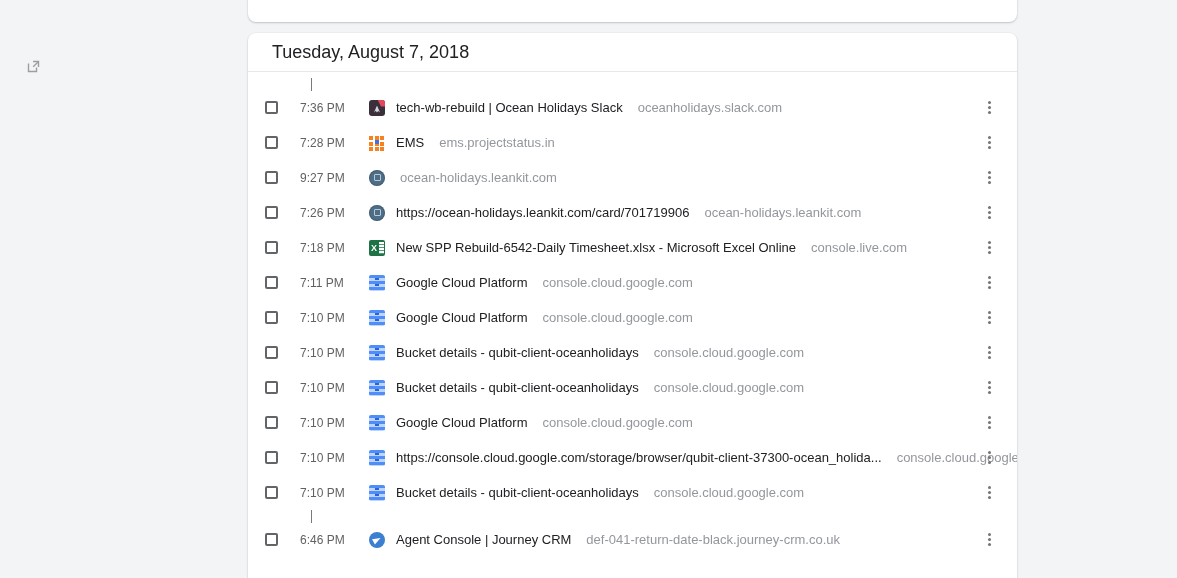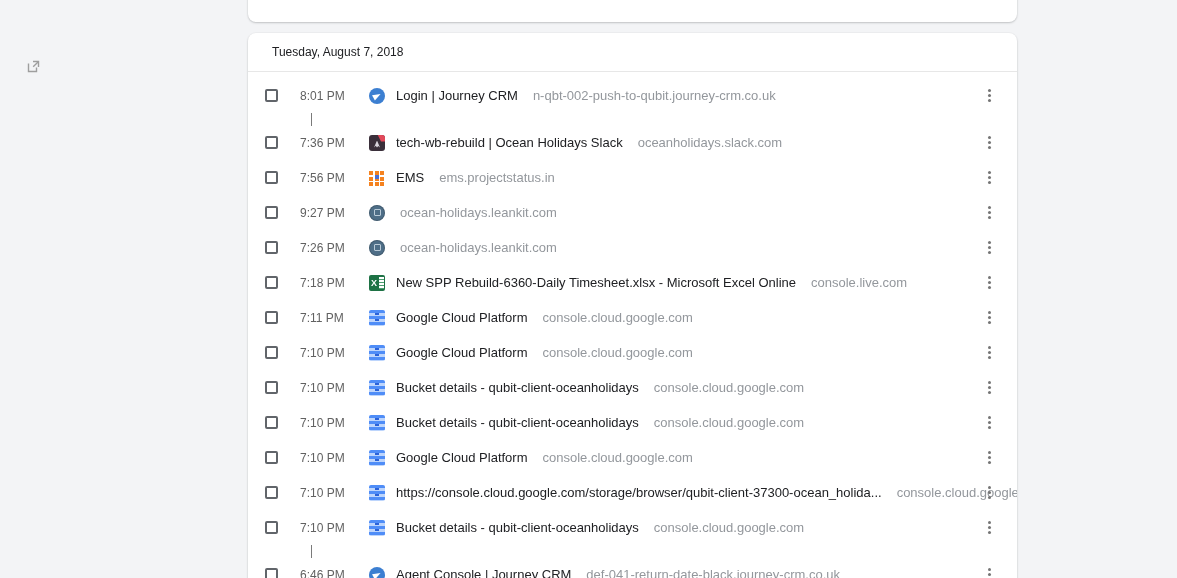--- a/index.html
+++ b/index.html
@@ -20,21 +20,21 @@
     overflow:hidden;
   }
   #card-prev { top:-40px; height:62px; }
   #card-main { top:33px; height:560px; }
   .card-header {
     height:39px;
     display:flex;
     align-items:center;
     padding-left:24px;
     border-bottom:1px solid #e7e7e7;
-    font-size:12px;
+    font-size:18px;
     color:#202124;
   }
   .rows { padding-top:6px; position:relative; }
   .hrow {
     height:35px;
     display:flex;
     align-items:center;
     position:relative;
   }
   .cbx {
@@ -161,76 +161,67 @@
 
 <div class="card" id="card-prev">
   <div id="prev-row-slot"></div>
 </div>
 
 <div class="card" id="card-main">
   <div class="card-header">
     <span>Tuesday, August 7, 2018</span>
   </div>
   <div class="rows" id="history-list">
-      <div class="hrow">
-        <div class="cbx"></div>
-        <span class="time">8:01 PM</span>
-        <div class="fav fav-journey"></div>
-        <span class="title">Login | Journey CRM</span>
-        <span class="domain">n-qbt-002-push-to-qubit.journey-crm.co.uk</span>
-        <div class="kebab">
-          <i></i>
-        </div>
-      </div>
       <div class="gap">
         <div class="caret"></div>
       </div>
       <div class="hrow">
         <div class="cbx"></div>
         <span class="time">7:36 PM</span>
         <div class="fav fav-slack"></div>
         <span class="title">tech-wb-rebuild | Ocean Holidays Slack</span>
         <span class="domain">oceanholidays.slack.com</span>
         <div class="kebab">
           <i></i>
         </div>
       </div>
       <div class="hrow">
         <div class="cbx"></div>
-        <span class="time">7:56 PM</span>
+        <span class="time">7:28 PM</span>
         <div class="fav fav-ems"></div>
         <span class="title">EMS</span>
         <span class="domain">ems.projectstatus.in</span>
         <div class="kebab">
           <i></i>
         </div>
       </div>
       <div class="hrow">
         <div class="cbx"></div>
         <span class="time">9:27 PM</span>
         <div class="fav fav-leankit"></div>
         <span class="domain">ocean-holidays.leankit.com</span>
         <div class="kebab">
           <i></i>
         </div>
       </div>
       <div class="hrow">
         <div class="cbx"></div>
         <span class="time">7:26 PM</span>
         <div class="fav fav-leankit"></div>
+        <span class="title">https://ocean-holidays.leankit.com/card/701719906</span>
         <span class="domain">ocean-holidays.leankit.com</span>
         <div class="kebab">
           <i></i>
         </div>
       </div>
       <div class="hrow">
         <div class="cbx"></div>
         <span class="time">7:18 PM</span>
         <div class="fav fav-excel"></div>
-        <span class="title">New SPP Rebuild-6360-Daily Timesheet.xlsx - Microsoft Excel Online</span>
+        <span class="title">New SPP Rebuild-6542-Daily Timesheet.xlsx - Microsoft Excel Online</span>
         <span class="domain">console.live.com</span>
         <div class="kebab">
           <i></i>
         </div>
       </div>
       <div class="hrow">
         <div class="cbx"></div>
         <span class="time">7:11 PM</span>
         <div class="fav fav-gcp"></div>
         <span class="title">Google Cloud Platform</span>

